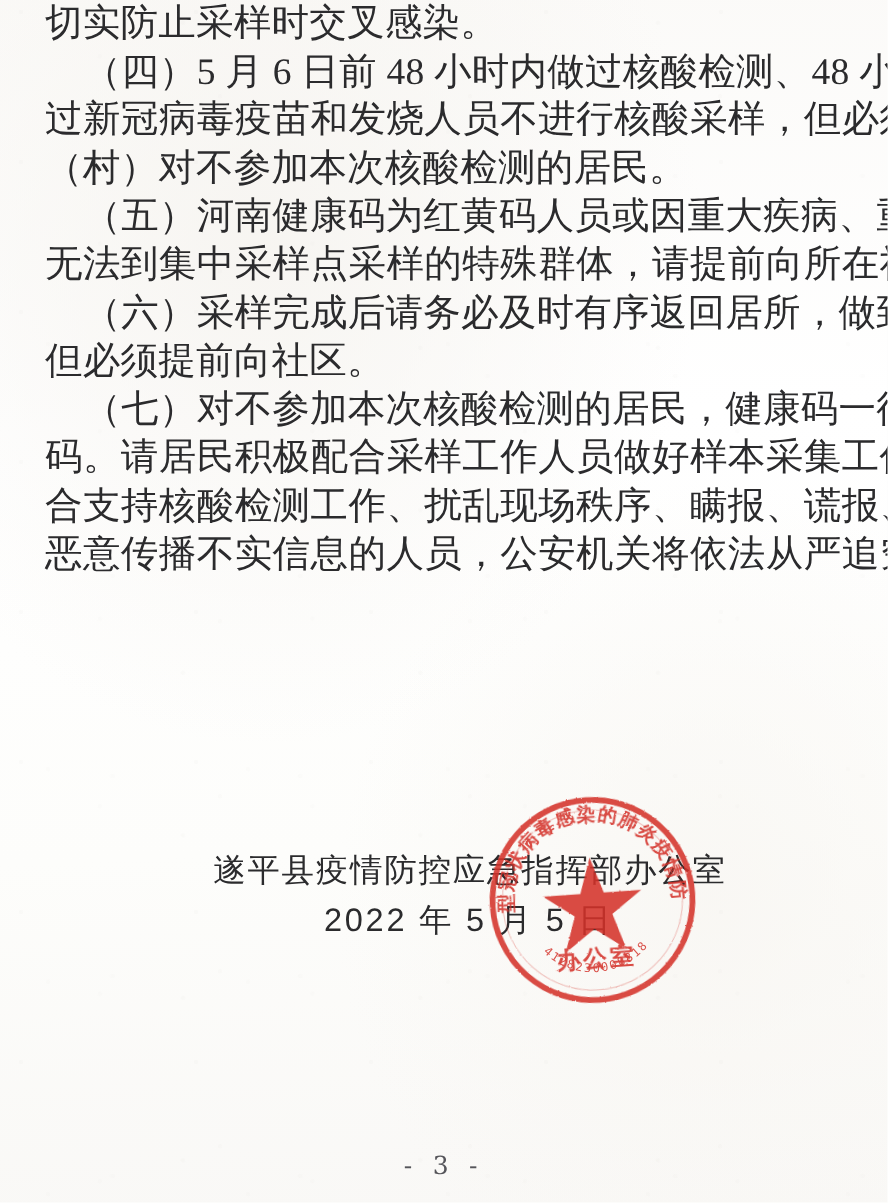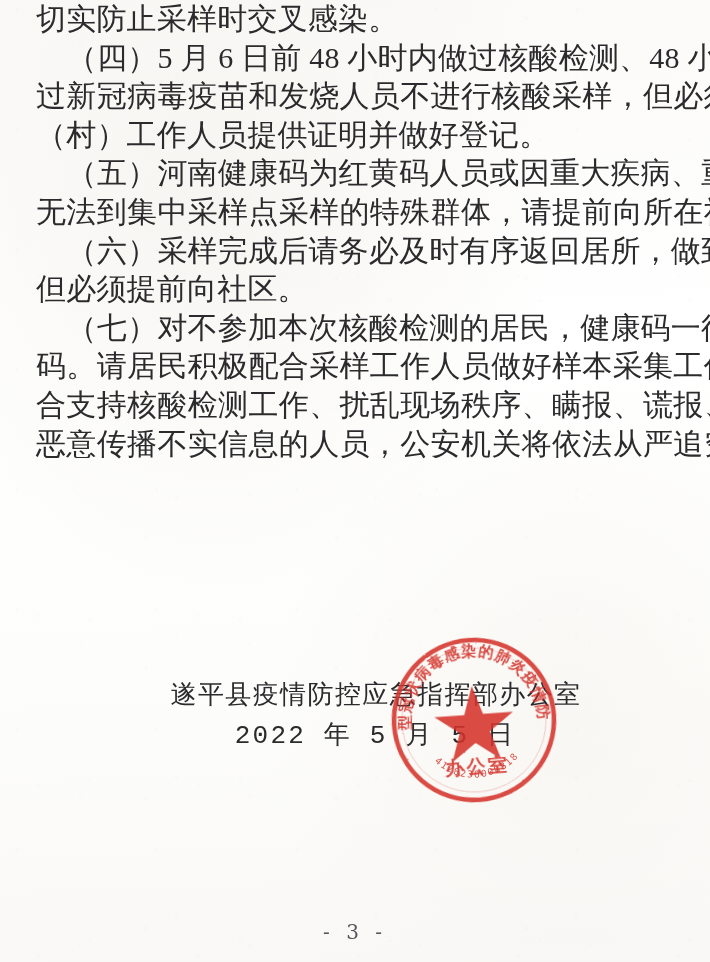--- a/index.html
+++ b/index.html
@@ -68,21 +68,21 @@
     top: 676px;
     width: 710px;
     text-align: center;
   }
   .sig-line {
     font-size: 26px;
     line-height: 40px;
     color: #2b2b2d;
     letter-spacing: 1.4px;
     white-space: pre;
-    font-family: Liberation Mono, monospace;
+    font-family: Liberation Sans, sans-serif;
   }
   .sig-org { padding-left: 42px; }
   .sig-date { padding-right: 4px; letter-spacing: 2.2px; margin-left: 44px; }
 
   
   .seal {
     position: absolute;
     left: 388px;
     top: 634px;
     width: 172px;
@@ -110,21 +110,21 @@
 </head>
 <body>
 
 <div class="page">
   <div class="grain"></div>
 
   <div class="body-text">
     <div class="line">切实防止采样时交叉感染。</div>
     <div class="line">    （四）5 月 6 日前 48 小时内做过核酸检测、48 小时内接种</div>
     <div class="line justify">过新冠病毒疫苗和发烧人员不进行核酸采样，但必须提前向社区</div>
-    <div class="line">（村）工作人员提供证明并做好登记。</div>
+    <div class="line">（村）对不参加本次核酸检测的居民。</div>
     <div class="line">    （五）河南健康码为红黄码人员或因重大疾病、重度残疾等</div>
     <div class="line justify">无法到集中采样点采样的特殊群体，请提前向所在社区（村）报</div>
     <div class="line">    （六）采样完成后请务必及时有序返回居所，做到不聚集，</div>
     <div class="line">但必须提前向社区。</div>
     <div class="line">    （七）对不参加本次核酸检测的居民，健康码一律标记为黄</div>
     <div class="line justify">码。请居民积极配合采样工作人员做好样本采集工作，对拒不配</div>
     <div class="line justify">合支持核酸检测工作、扰乱现场秩序、瞒报、谎报、制造谣言、</div>
     <div class="line justify">恶意传播不实信息的人员，公安机关将依法从严追究法律责任。</div>
   </div>
 

